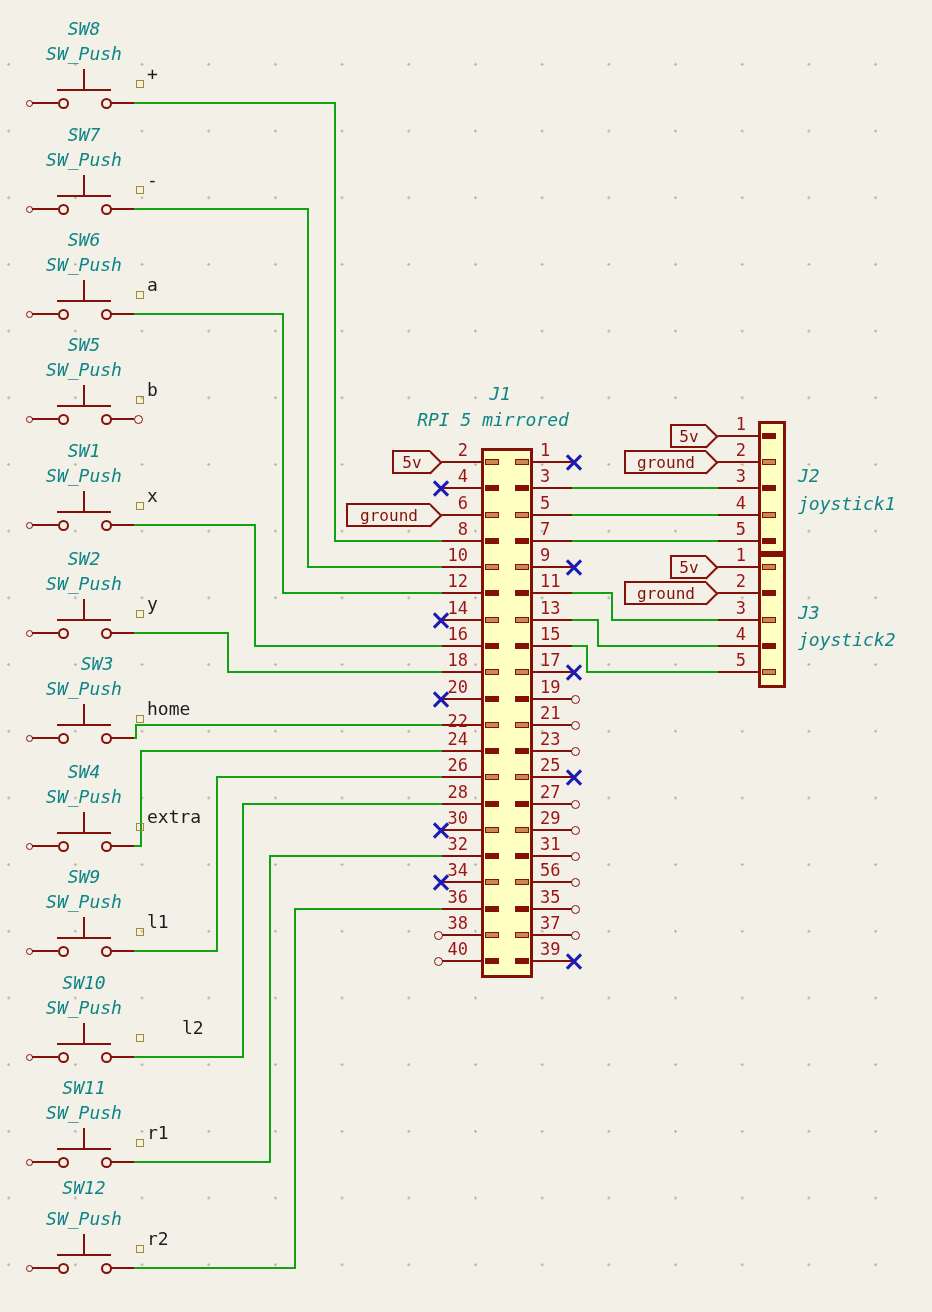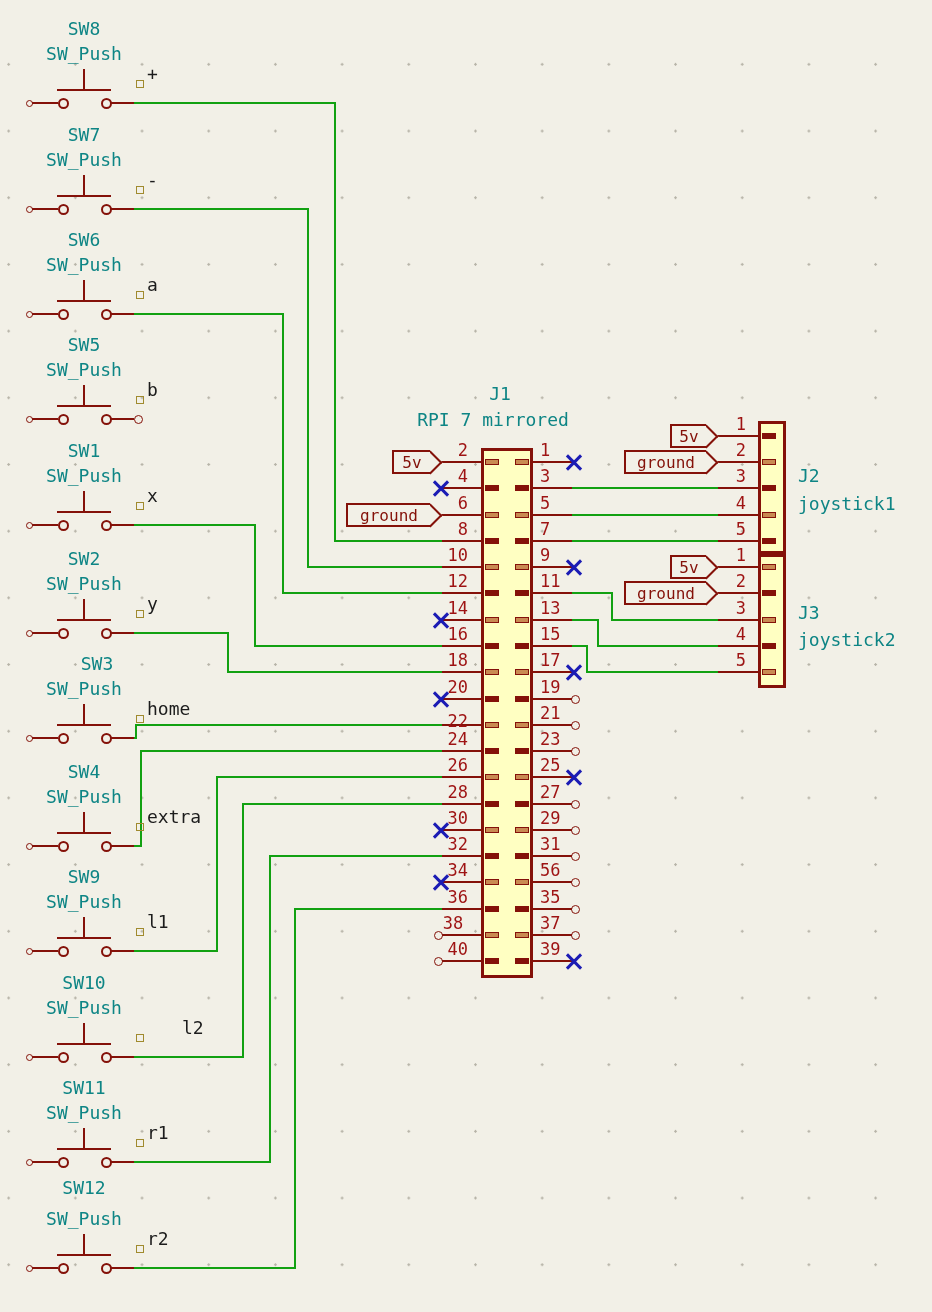--- a/index.html
+++ b/index.html
@@ -11,21 +11,21 @@
     font-family:"DejaVu Sans Mono",monospace;}
   .abs{position:absolute;}
   .wh{height:2.5px;background:var(--wire);}
   .wv{width:2.5px;background:var(--wire);}
   .sh{height:2.5px;background:var(--sym);}
   .sv{width:2.5px;background:var(--sym);}
   .box{border:3.5px solid var(--sym);background:var(--fill);}
   .prt{background:var(--pinfill);border:1.6px solid var(--sym);}
   .prs{background:var(--sym);}
   .pnum{font-size:17px;line-height:17px;color:var(--pnum);}
-  .teal{font-size:18px;line-height:19px;color:var(--teal);text-align:center;white-space:pre;}
+  .teal{font-size:18px;line-height:19px;color:var(--teal);text-align:center;white-space:pre;font-style:italic;}
   .net{font-size:18px;line-height:20px;color:var(--ink);white-space:pre;}
   .glb{border:2.5px solid var(--sym);border-right:none;background:var(--bg);display:flex;align-items:center;}
   .gtx{font-size:16px;line-height:19px;color:var(--sym);width:100%;text-align:center;}
   .gtp{border-top:2.5px solid var(--sym);border-right:2.5px solid var(--sym);background:var(--bg);transform:rotate(45deg);}
   .ncxm{width:18px;height:18px;}
   .ncxm::before,.ncxm::after{content:"";position:absolute;left:-1px;right:-1px;top:7.5px;height:3px;background:var(--ncx);}
   .ncxm::before{transform:rotate(45deg);}
   .ncxm::after{transform:rotate(-45deg);}
   .oc{width:9px;height:9px;border:1.7px solid var(--sym);border-radius:50%;background:transparent;}
   .cc{width:11px;height:11px;border:2.5px solid var(--sym);border-radius:50%;background:transparent;}
@@ -111,21 +111,21 @@
       <div class="abs wh" style="left: 598px; top: 644.75px; width: 120px;"></div>
     </div>
     <div>
       <div class="abs wh" style="left: 572px; top: 644.75px; width: 15px;"></div>
       <div class="abs wv" style="left: 585.75px; top: 644.75px; height: 28.5px;"></div>
       <div class="abs wh" style="left: 587px; top: 670.75px; width: 131px;"></div>
     </div>
     <div>
       <div class="abs box" style="left: 481px; top: 448px; width: 52px; height: 530px;"></div>
       <div class="abs teal" style="left: 410px; top: 384px; width: 180px;">J1</div>
-      <div class="abs teal" style="left: 403px; top: 410px; width: 180px;">RPI 7 mirrored</div>
+      <div class="abs teal" style="left: 403px; top: 410px; width: 180px;">RPI 5 mirrored</div>
       <div class="abs sh" style="left: 442px; top: 460.75px; width: 39px;"></div>
       <div class="abs prt" style="left: 485px; top: 459px; width: 14px; height: 6px;"></div>
       <div class="abs pnum" style="left: 438px; top: 442px; width: 30px; text-align: right;">2</div>
       <div class="abs gtp" style="left: 421.5px; top: 453.5px; width: 17px; height: 17px;"></div>
       <div class="abs glb" style="left: 392px; top: 450px; width: 38px; height: 24px;">
         <div class="gtx">5v</div>
       </div>
       <div class="abs sh" style="left: 442px; top: 486.75px; width: 39px;"></div>
       <div class="abs prs" style="left: 485px; top: 485px; width: 14px; height: 6px;"></div>
       <div class="abs pnum" style="left: 438px; top: 468px; width: 30px; text-align: right;">4</div>
@@ -181,21 +181,21 @@
       <div class="abs pnum" style="left: 438px; top: 836px; width: 30px; text-align: right;">32</div>
       <div class="abs sh" style="left: 442px; top: 880.75px; width: 39px;"></div>
       <div class="abs prt" style="left: 485px; top: 879px; width: 14px; height: 6px;"></div>
       <div class="abs pnum" style="left: 438px; top: 862px; width: 30px; text-align: right;">34</div>
       <div class="abs ncxm" style="left: 432px; top: 873px;"></div>
       <div class="abs sh" style="left: 442px; top: 907.75px; width: 39px;"></div>
       <div class="abs prs" style="left: 485px; top: 906px; width: 14px; height: 6px;"></div>
       <div class="abs pnum" style="left: 438px; top: 889px; width: 30px; text-align: right;">36</div>
       <div class="abs sh" style="left: 442px; top: 933.75px; width: 39px;"></div>
       <div class="abs prt" style="left: 485px; top: 932px; width: 14px; height: 6px;"></div>
-      <div class="abs pnum" style="left: 438px; top: 915px; width: 30px; text-align: center;">38</div>
+      <div class="abs pnum" style="left: 438px; top: 915px; width: 30px; text-align: right;">38</div>
       <div class="abs oc" style="left: 433.5px; top: 930.5px;"></div>
       <div class="abs sh" style="left: 442px; top: 959.75px; width: 39px;"></div>
       <div class="abs prs" style="left: 485px; top: 958px; width: 14px; height: 6px;"></div>
       <div class="abs pnum" style="left: 438px; top: 941px; width: 30px; text-align: right;">40</div>
       <div class="abs oc" style="left: 433.5px; top: 956.5px;"></div>
       <div class="abs sh" style="left: 533px; top: 460.75px; width: 39px;"></div>
       <div class="abs prt" style="left: 515px; top: 459px; width: 14px; height: 6px;"></div>
       <div class="abs pnum" style="left: 540px; top: 442px; width: 34px; text-align: left;">1</div>
       <div class="abs ncxm" style="left: 565px; top: 453px;"></div>
       <div class="abs sh" style="left: 533px; top: 486.75px; width: 39px;"></div>

